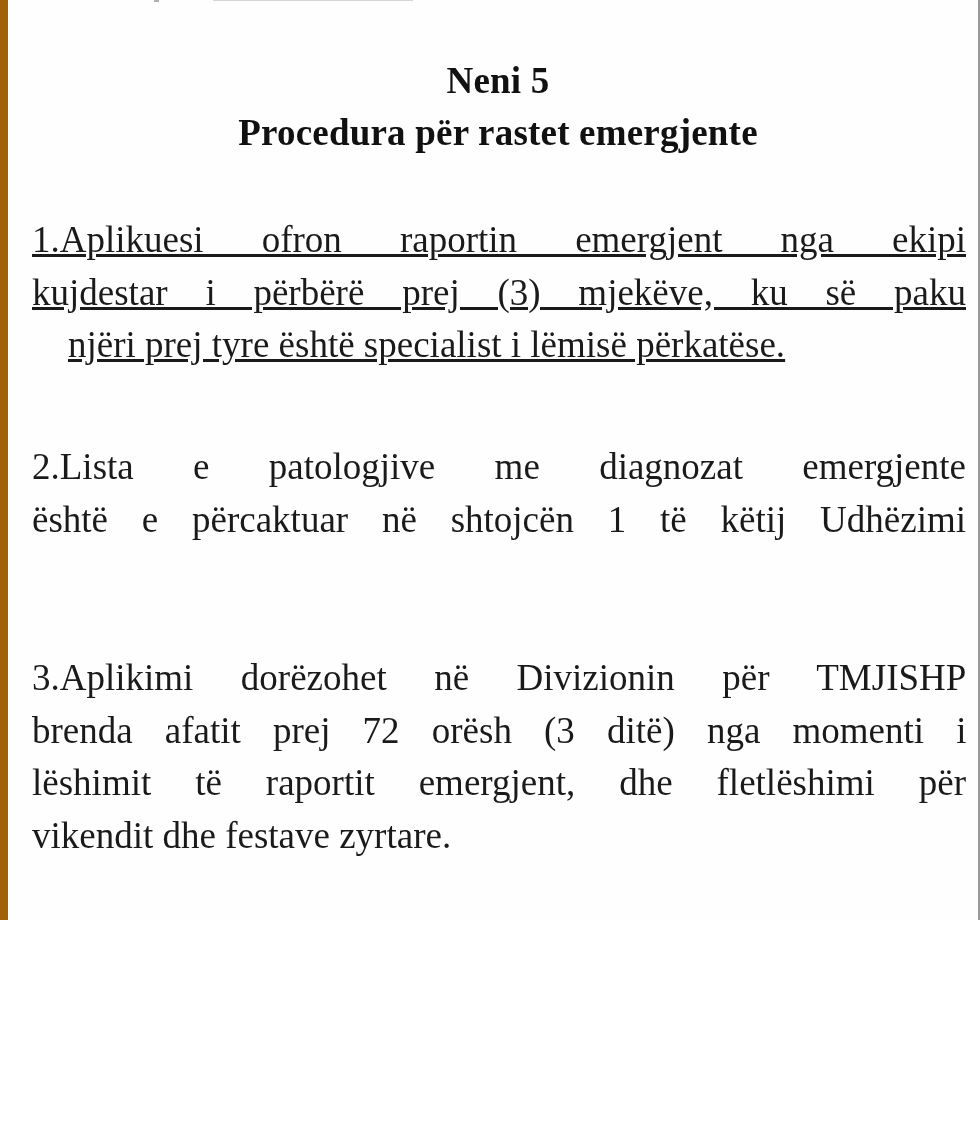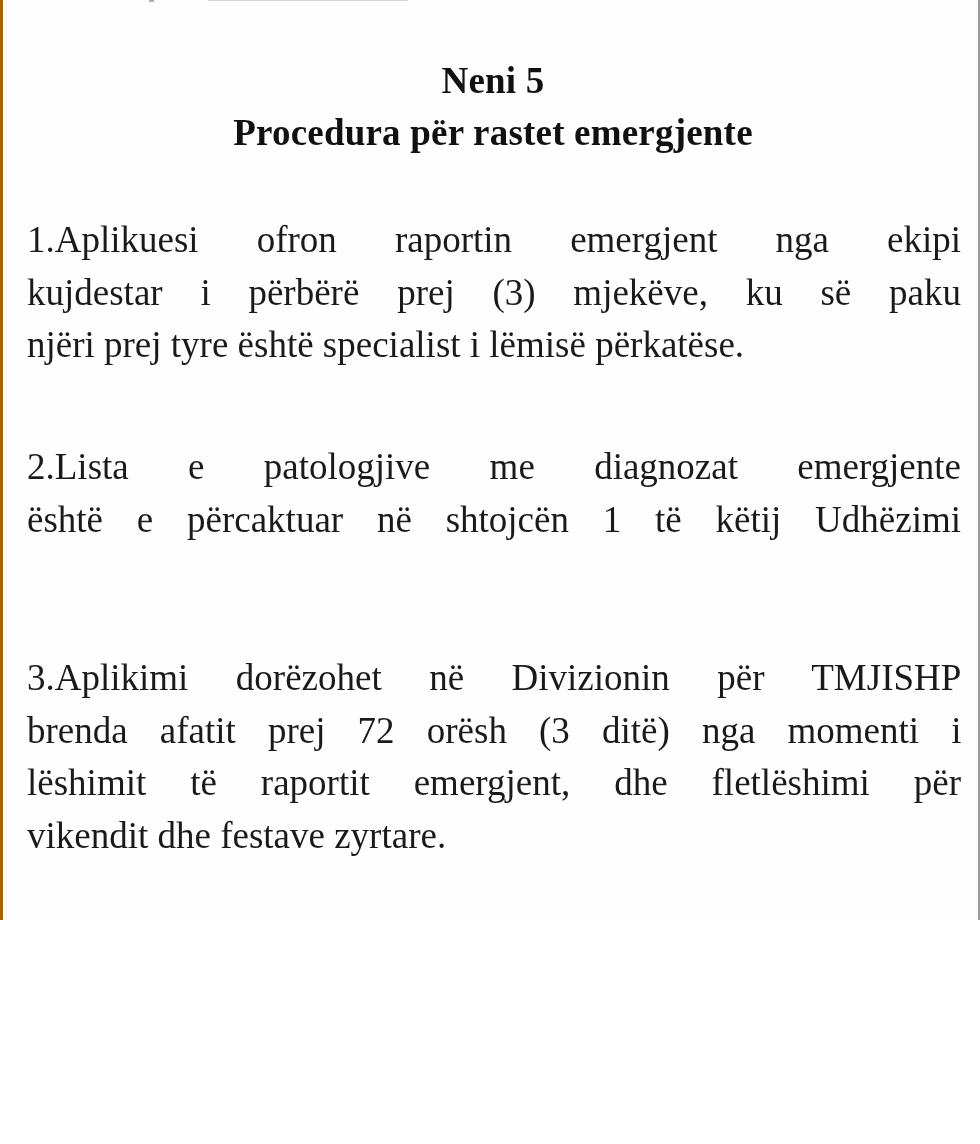--- a/index.html
+++ b/index.html
@@ -16,21 +16,21 @@
       color: #1a1a1a;
     }
     .page {
       position: absolute;
       left: 0;
       top: 0;
       width: 980px;
       height: 920px;
       background: #fefefe;
       box-sizing: border-box;
-      border-left: 3px solid #a16207;
+      border-left: 8px solid #a16207;
       border-right: 2px solid #9a9a9a;
     }
     .top-cutoff {
       position: absolute;
       left: 100px;
       top: -8px;
       width: 520px;
       height: 10px;
       overflow: hidden;
     }
@@ -75,42 +75,42 @@
     }
     .para .line {
       display: block;
       white-space: nowrap;
       text-align: justify;
       text-align-last: justify;
     }
     .para .line.last {
       text-align-last: left;
     }
-    .p1 { top: 214px; }
+    .p1 { top: 214px; text-decoration: underline; }
     .p2 { top: 441px; }
     .p3 { top: 652px; }
     .p4 { top: 951px; }
   </style>
 </head>
 <body>
 
 <div class="page">
 
   <div class="top-cutoff">
     <span class="dot"></span>
     <span class="line"></span>
   </div>
 
   <div class="heading article-number">Neni 5</div>
   <div class="heading article-title">Procedura për rastet emergjente</div>
 
   <div class="para p1">
     <span class="line" style="white-space: nowrap; display: block; word-spacing: 48.8px;">1.Aplikuesi ofron raportin emergjent nga ekipi</span>
     <span class="line" style="white-space: nowrap; display: block; word-spacing: 28.5px;">kujdestar i përbërë prej (3) mjekëve, ku së paku</span>
-    <span class="line last" style="display: block;">njëri prej tyre është specialist i lëmisë përkatëse.</span>
+    <span class="line last" style="display: block; margin-left: 36px;">njëri prej tyre është specialist i lëmisë përkatëse.</span>
   </div>
 
   <div class="para p2">
     <span class="line" style="white-space: nowrap; display: block; word-spacing: 50px;">2.Lista e patologjive me diagnozat emergjente</span>
     <span class="line" style="white-space: nowrap; display: block; word-spacing: 24.5px;">është e përcaktuar në shtojcën 1 të këtij Udhëzimi</span>
   </div>
 
   <div class="para p3">
     <span class="line" style="white-space: nowrap; display: block; word-spacing: 38.2px;">3.Aplikimi dorëzohet në Divizionin për TMJISHP</span>
     <span class="line" style="white-space: nowrap; display: block; word-spacing: 22.8889px;">brenda afatit prej 72 orësh (3 ditë) nga momenti i</span>

